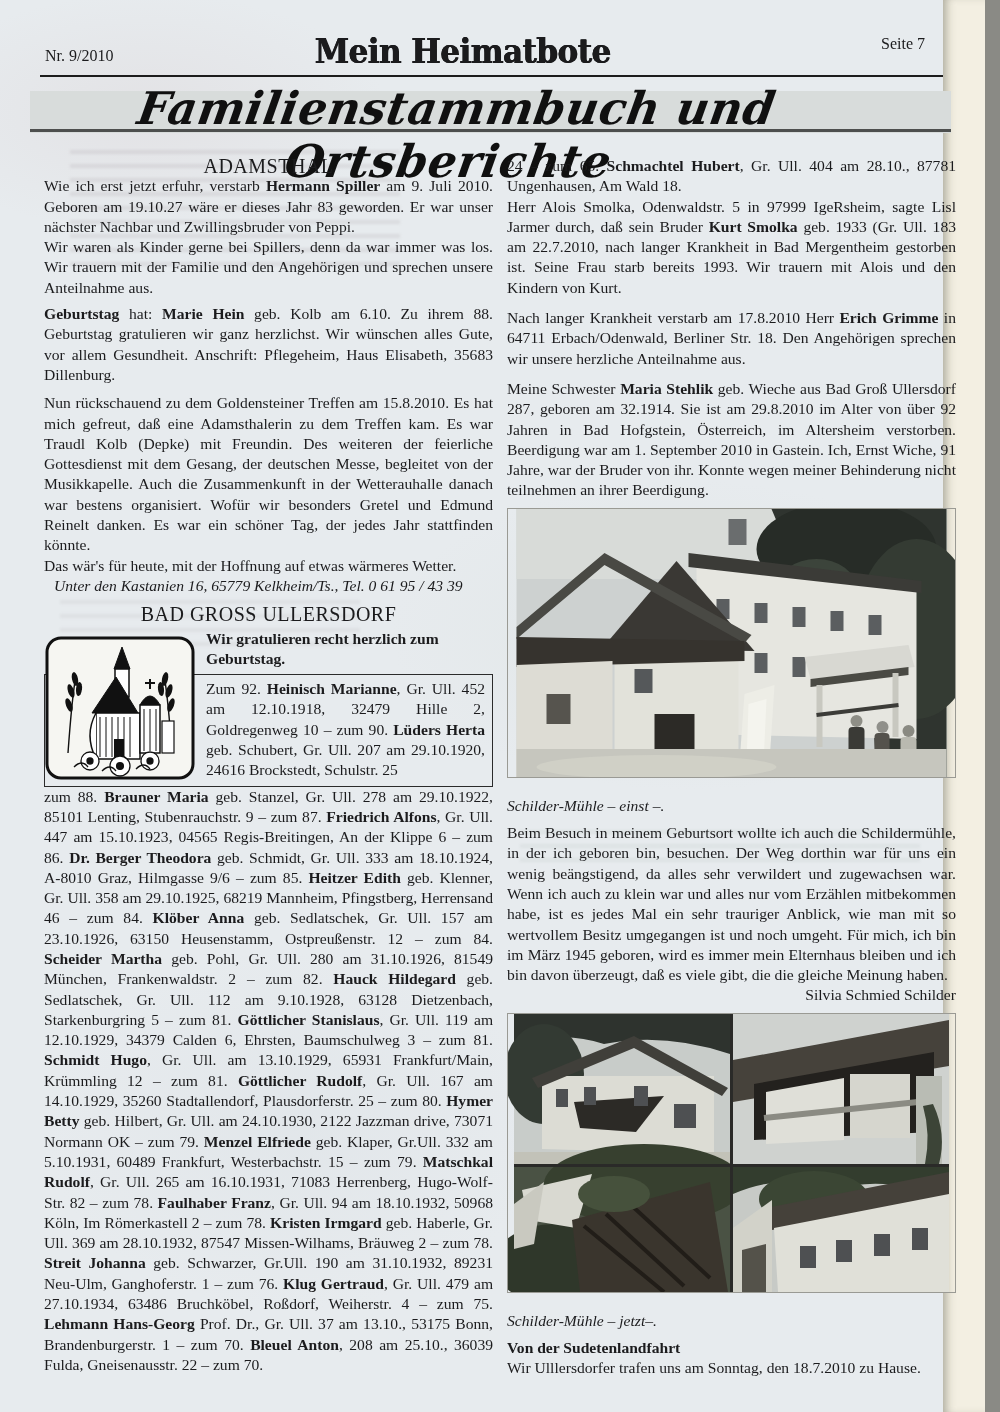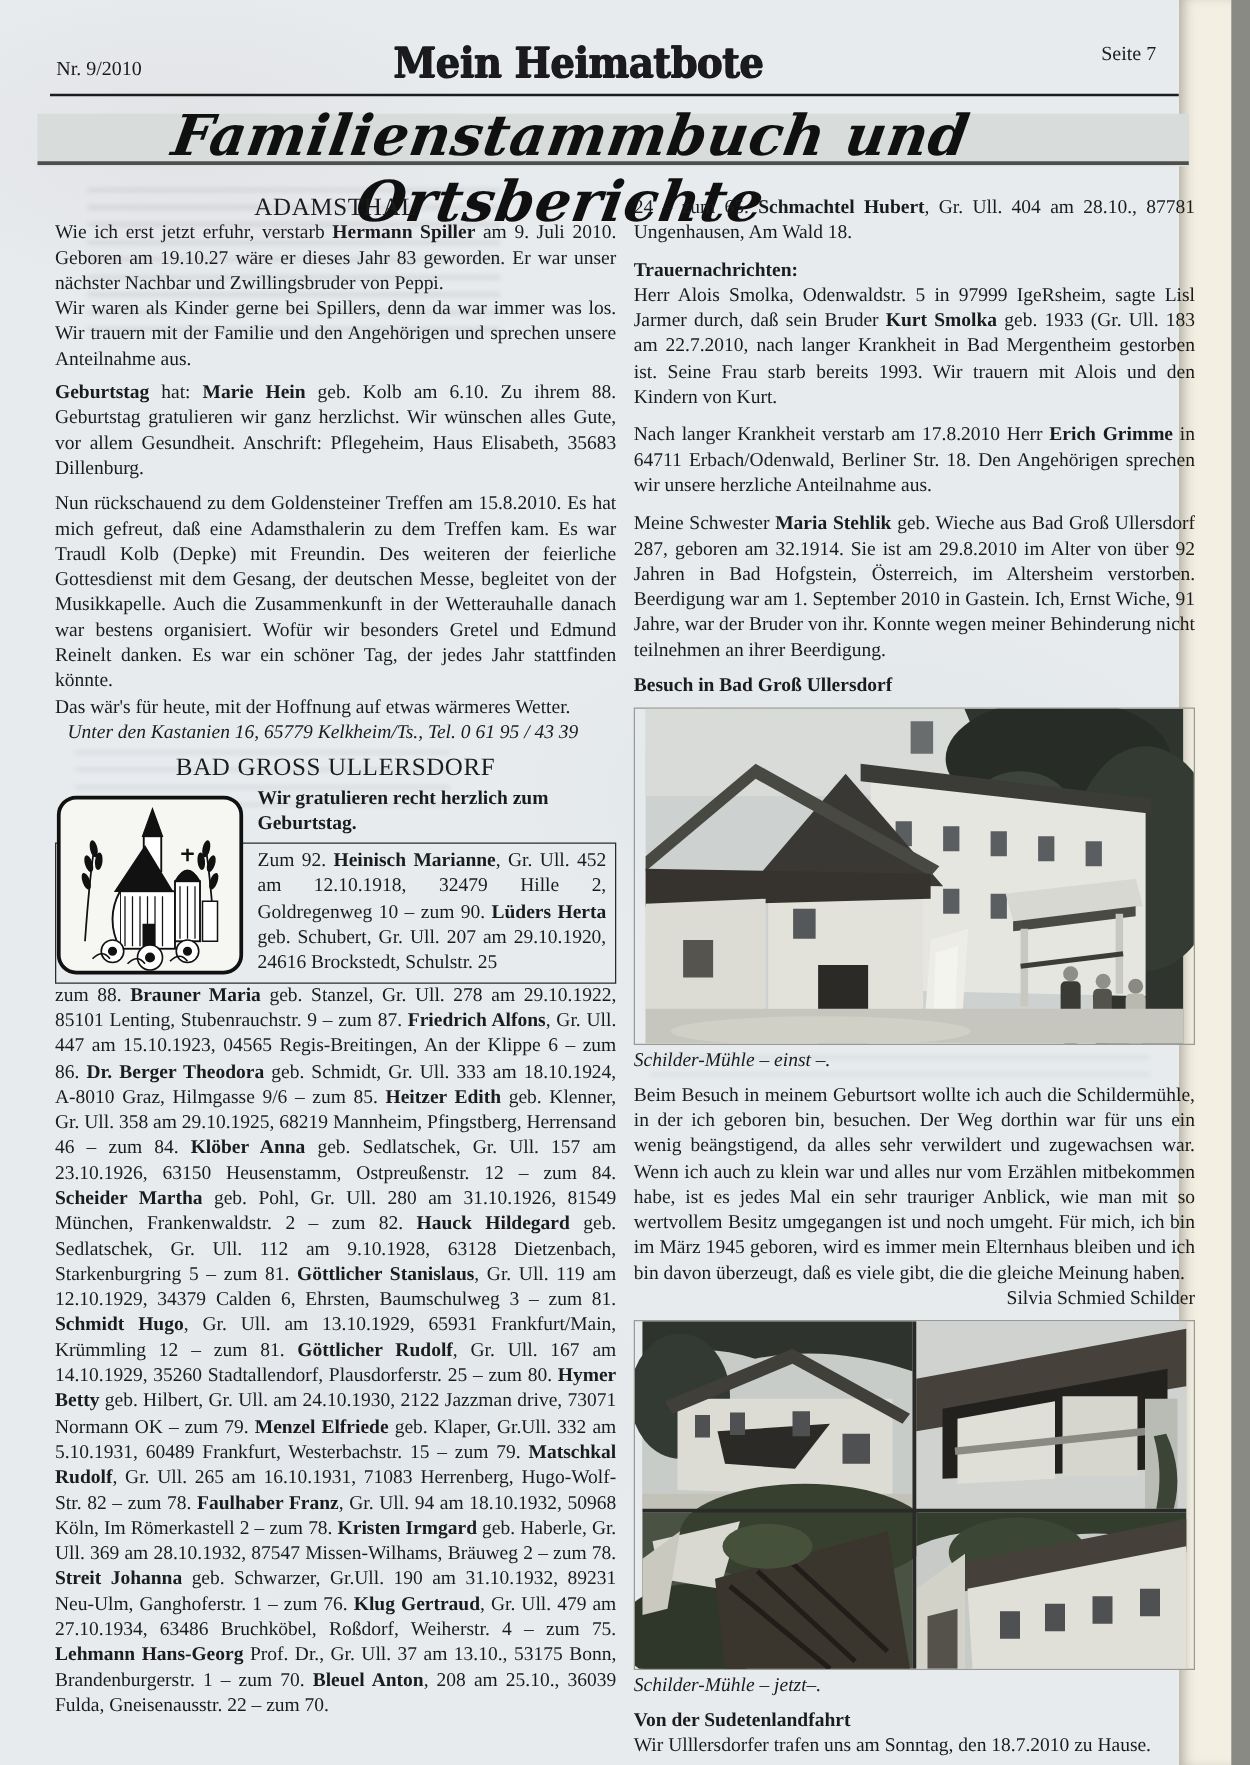--- a/index.html
+++ b/index.html
@@ -32,21 +32,21 @@
   .b{font-weight:bold;}
   .i{font-style:italic;}
   .h-center{text-align:center;font-weight:normal;font-size:20px;letter-spacing:.5px;margin:0;}
   .h-run{font-weight:bold;margin:0;text-align:left;}
   .mt4{margin-top:4px;}.mt6{margin-top:6px;}.mt8{margin-top:8px;}.mt10{margin-top:10px;}.mt26{margin-top:8px;}
   .sigline{display:flex;justify-content:space-between;}
   .addr{font-style:italic;text-align:left;padding-left:10px;white-space:nowrap;}
   .church{float:left;width:152px;height:150px;margin:6px 10px 2px 0;}
   .box{border:1.6px solid #2b2b2b;padding:4px 7px 5px;margin-top:5px;}
   .clear{clear:both;}
-  .caption{font-style:italic;text-align:left;margin:3px 0 7px;}
+  .caption{font-style:italic;text-align:left;margin:18px 0 7px;}
   .photo{display:block;margin-top:7px;border:1px solid #9a9a94;}
   .sig-right{float:right;}
   
   .smudge{position:absolute;filter:blur(1.6px);opacity:.5;pointer-events:none;
         background:repeating-linear-gradient(180deg, rgba(150,140,145,.35) 0 4px, transparent 4px 14px);}
   .smudge.g{background:repeating-linear-gradient(180deg, rgba(130,150,135,.33) 0 4px, transparent 4px 14px);}
 </style>
 </head>
 <body>
 
@@ -138,25 +138,23 @@
       <div class="box">
         <p><span>Zum 92. </span><span class="b">Heinisch Marianne</span><span>, Gr. Ull. 452 am 12.10.1918, 32479 Hille 2, Goldregenweg 10 – zum 90. </span><span class="b">Lüders Herta</span><span> geb. Schubert, Gr. Ull. 207 am 29.10.1920, 24616 Brockstedt, Schulstr. 25</span></p>
       </div>
       <p><span>zum 88. </span><span class="b">Brauner Maria</span><span> geb. Stanzel, Gr. Ull. 278 am 29.10.1922, 85101 Lenting, Stubenrauchstr. 9 – zum 87. </span><span class="b">Friedrich Alfons</span><span>, Gr. Ull. 447 am 15.10.1923, 04565 Regis-Breitingen, An der Klippe 6 – zum 86. </span><span class="b">Dr. Berger Theodora</span><span> geb. Schmidt, Gr. Ull. 333 am 18.10.1924, A-8010 Graz, Hilmgasse 9/6 – zum 85. </span><span class="b">Heitzer Edith</span><span> geb. Klenner, Gr. Ull. 358 am 29.10.1925, 68219 Mannheim, Pfingstberg, Herrensand 46 – zum 84. </span><span class="b">Klöber Anna</span><span> geb. Sedlatschek, Gr. Ull. 157 am 23.10.1926, 63150 Heusenstamm, Ostpreußenstr. 12 – zum 84. </span><span class="b">Scheider Martha</span><span> geb. Pohl, Gr. Ull. 280 am 31.10.1926, 81549 München, Frankenwaldstr. 2 – zum 82. </span><span class="b">Hauck Hildegard</span><span> geb. Sedlatschek, Gr. Ull. 112 am 9.10.1928, 63128 Dietzenbach, Starkenburgring 5 – zum 81. </span><span class="b">Göttlicher Stanislaus</span><span>, Gr. Ull. 119 am 12.10.1929, 34379 Calden 6, Ehrsten, Baumschulweg 3 – zum 81. </span><span class="b">Schmidt Hugo</span><span>, Gr. Ull. am 13.10.1929, 65931 Frankfurt/Main, Krümmling 12 – zum 81. </span><span class="b">Göttlicher Rudolf</span><span>, Gr. Ull. 167 am 14.10.1929, 35260 Stadtallendorf, Plausdorferstr. 25 – zum 80. </span><span class="b">Hymer Betty</span><span> geb. Hilbert, Gr. Ull. am 24.10.1930, 2122 Jazzman drive, 73071 Normann OK – zum 79. </span><span class="b">Menzel Elfriede</span><span> geb. Klaper, Gr.Ull. 332 am 5.10.1931, 60489 Frankfurt, Westerbachstr. 15 – zum 79. </span><span class="b">Matschkal Rudolf</span><span>, Gr. Ull. 265 am 16.10.1931, 71083 Herrenberg, Hugo-Wolf-Str. 82 – zum 78. </span><span class="b">Faulhaber Franz</span><span>, Gr. Ull. 94 am 18.10.1932, 50968 Köln, Im Römerkastell 2 – zum 78. </span><span class="b">Kristen Irmgard</span><span> geb. Haberle, Gr. Ull. 369 am 28.10.1932, 87547 Missen-Wilhams, Bräuweg 2 – zum 78. </span><span class="b">Streit Johanna</span><span> geb. Schwarzer, Gr.Ull. 190 am 31.10.1932, 89231 Neu-Ulm, Ganghoferstr. 1 – zum 76. </span><span class="b">Klug Gertraud</span><span>, Gr. Ull. 479 am 27.10.1934, 63486 Bruchköbel, Roßdorf, Weiherstr. 4 – zum 75. </span><span class="b">Lehmann Hans-Georg</span><span> Prof. Dr., Gr. Ull. 37 am 13.10., 53175 Bonn, Brandenburgerstr. 1 – zum 70. </span><span class="b">Bleuel Anton</span><span>, 208 am 25.10., 36039 Fulda, Gneisenausstr. 22 – zum 70. </span></p>
       <div class="clear"></div>
     </div>
   </div>
 
   <div class="col col-right">
     <p><span>24 – zum 65. </span><span class="b">Schmachtel Hubert</span><span>, Gr. Ull. 404 am 28.10., 87781 Ungenhausen, Am Wald 18.</span></p>
-    <p class="h-run mt10">Trauernachrichten:</p>
     <p><span>Herr Alois Smolka, Odenwaldstr. 5 in 97999 IgeRsheim, sagte Lisl Jarmer durch, daß sein Bruder </span><span class="b">Kurt Smolka</span><span> geb. 1933 (Gr. Ull. 183 am 22.7.2010, nach langer Krankheit in Bad Mergentheim gestorben ist. Seine Frau starb bereits 1993. Wir trauern mit Alois und den Kindern von Kurt.</span></p>
     <p class="mt10"><span>Nach langer Krankheit verstarb am 17.8.2010 Herr </span><span class="b">Erich Grimme</span><span> in 64711 Erbach/Odenwald, Berliner Str. 18. Den Angehörigen sprechen wir unsere herzliche Anteilnahme aus.</span></p>
     <p class="mt10"><span>Meine Schwester </span><span class="b">Maria Stehlik</span><span> geb. Wieche aus Bad Groß Ullersdorf 287, geboren am 32.1914. Sie ist am 29.8.2010 im Alter von über 92 Jahren in Bad Hofgstein, Österreich, im Altersheim verstorben. Beerdigung war am 1. September 2010 in Gastein. Ich, Ernst Wiche, 91 Jahre, war der Bruder von ihr. Konnte wegen meiner Behinderung nicht teilnehmen an ihrer Beerdigung.</span></p>
-    <p class="h-run mt8">Besuch in Bad Groß Ullersdorf</p>
 
     <svg class="photo" viewBox="0 0 430 268" width="447" height="268" aria-hidden="true">
       <rect width="430" height="268" fill="#cdd1d0"></rect>
       <rect y="0" width="430" height="70" fill="#d8dbd8"></rect>
 
       <path d="M250 0 L430 0 L430 268 L360 268 L355 180 Q330 120 300 90 Q275 50 255 0 Z" fill="#2f342f"></path>
       <ellipse cx="330" cy="40" rx="90" ry="48" fill="#272c27"></ellipse>
       <ellipse cx="400" cy="120" rx="60" ry="90" fill="#343b33"></ellipse>
       <ellipse cx="300" cy="80" rx="40" ry="30" fill="#3c443b"></ellipse>
 

